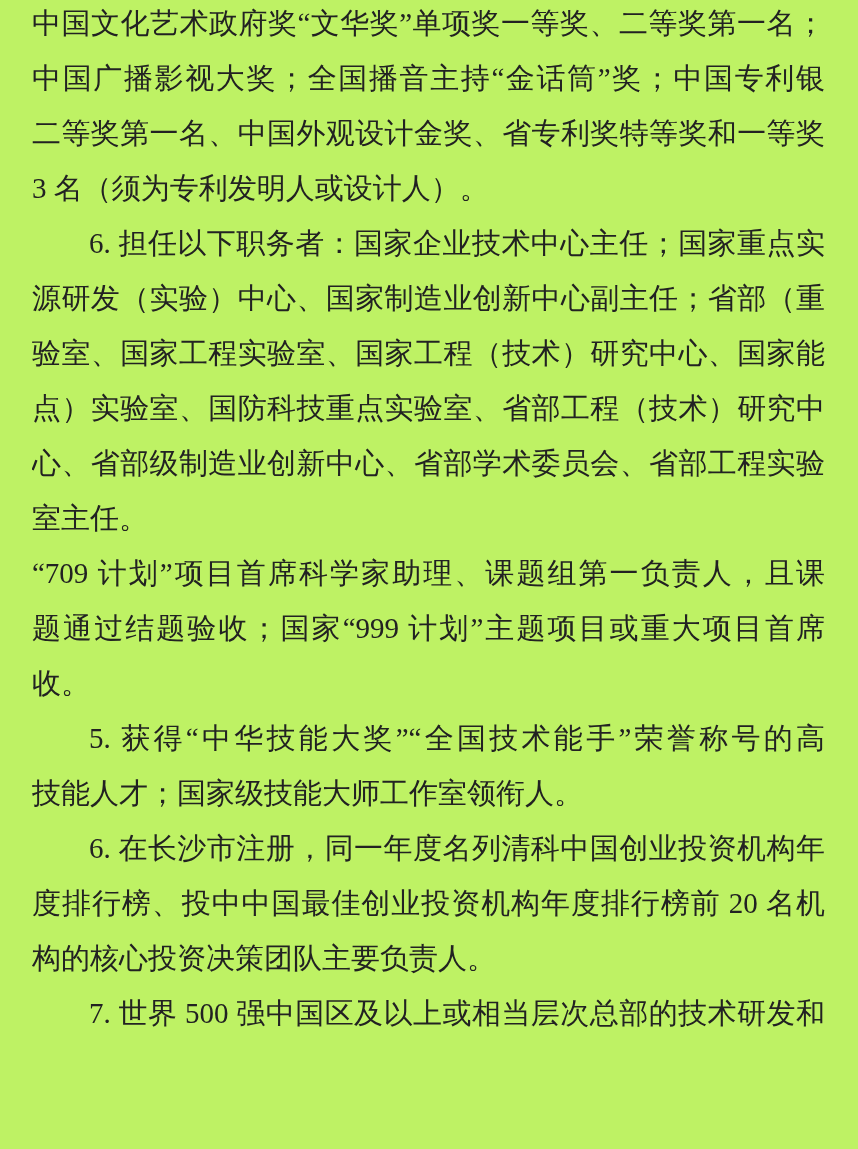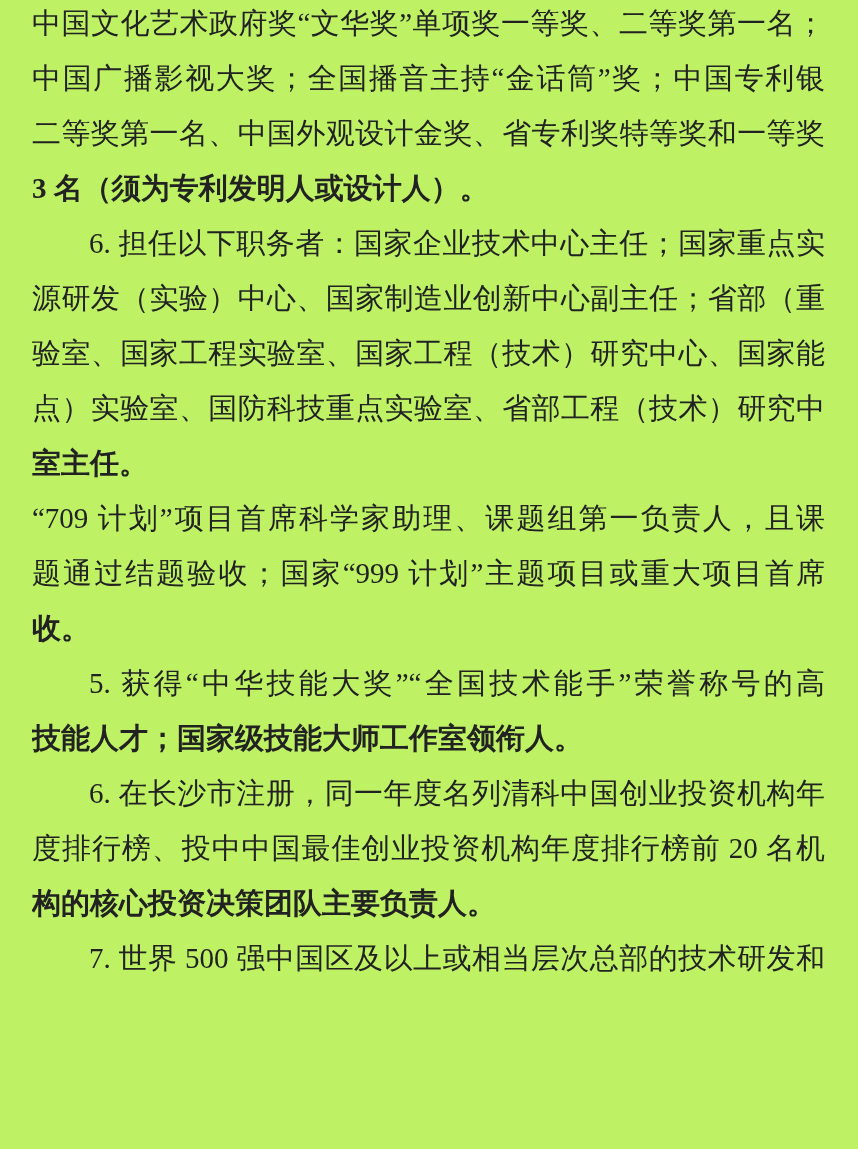--- a/index.html
+++ b/index.html
@@ -30,37 +30,37 @@
     text-align-last: justify;
     text-justify: inter-character;
     white-space: normal;
     overflow: hidden;
   }
   .line.indent {
     text-indent: 57px;
   }
   .line.end {
     text-align-last: left;
-    font-weight: bold;
   }
 </style>
 </head>
 <body>
 
 <div class="page" style="background: #bef264; color: rgb(34, 34, 34);">
   <div class="text-block">
 
   <div class="line">中国文化艺术政府奖“文华奖”单项奖一等奖、二等奖第一名；</div>
       <div class="line">中国广播影视大奖；全国播音主持“金话筒”奖；中国专利银</div>
       <div class="line">二等奖第一名、中国外观设计金奖、省专利奖特等奖和一等奖前</div>
       <div class="line end">3 名（须为专利发明人或设计人）。</div>
       <div class="line indent">6. 担任以下职务者：国家企业技术中心主任；国家重点实</div>
       <div class="line">源研发（实验）中心、国家制造业创新中心副主任；省部（重</div>
       <div class="line">验室、国家工程实验室、国家工程（技术）研究中心、国家能</div>
       <div class="line">点）实验室、国防科技重点实验室、省部工程（技术）研究中</div>
+      <div class="line">心、省部级制造业创新中心、省部学术委员会、省部工程实验</div>
       <div class="line end">室主任。</div>
       <div class="line">“709 计划”项目首席科学家助理、课题组第一负责人，且课</div>
       <div class="line">题通过结题验收；国家“999 计划”主题项目或重大项目首席</div>
       <div class="line end">收。</div>
       <div class="line indent">5. 获得“中华技能大奖”“全国技术能手”荣誉称号的高</div>
       <div class="line end">技能人才；国家级技能大师工作室领衔人。</div>
       <div class="line indent">6. 在长沙市注册，同一年度名列清科中国创业投资机构年</div>
       <div class="line">度排行榜、投中中国最佳创业投资机构年度排行榜前 20 名机</div>
       <div class="line end">构的核心投资决策团队主要负责人。</div>
       <div class="line indent">7. 世界 500 强中国区及以上或相当层次总部的技术研发和</div>

